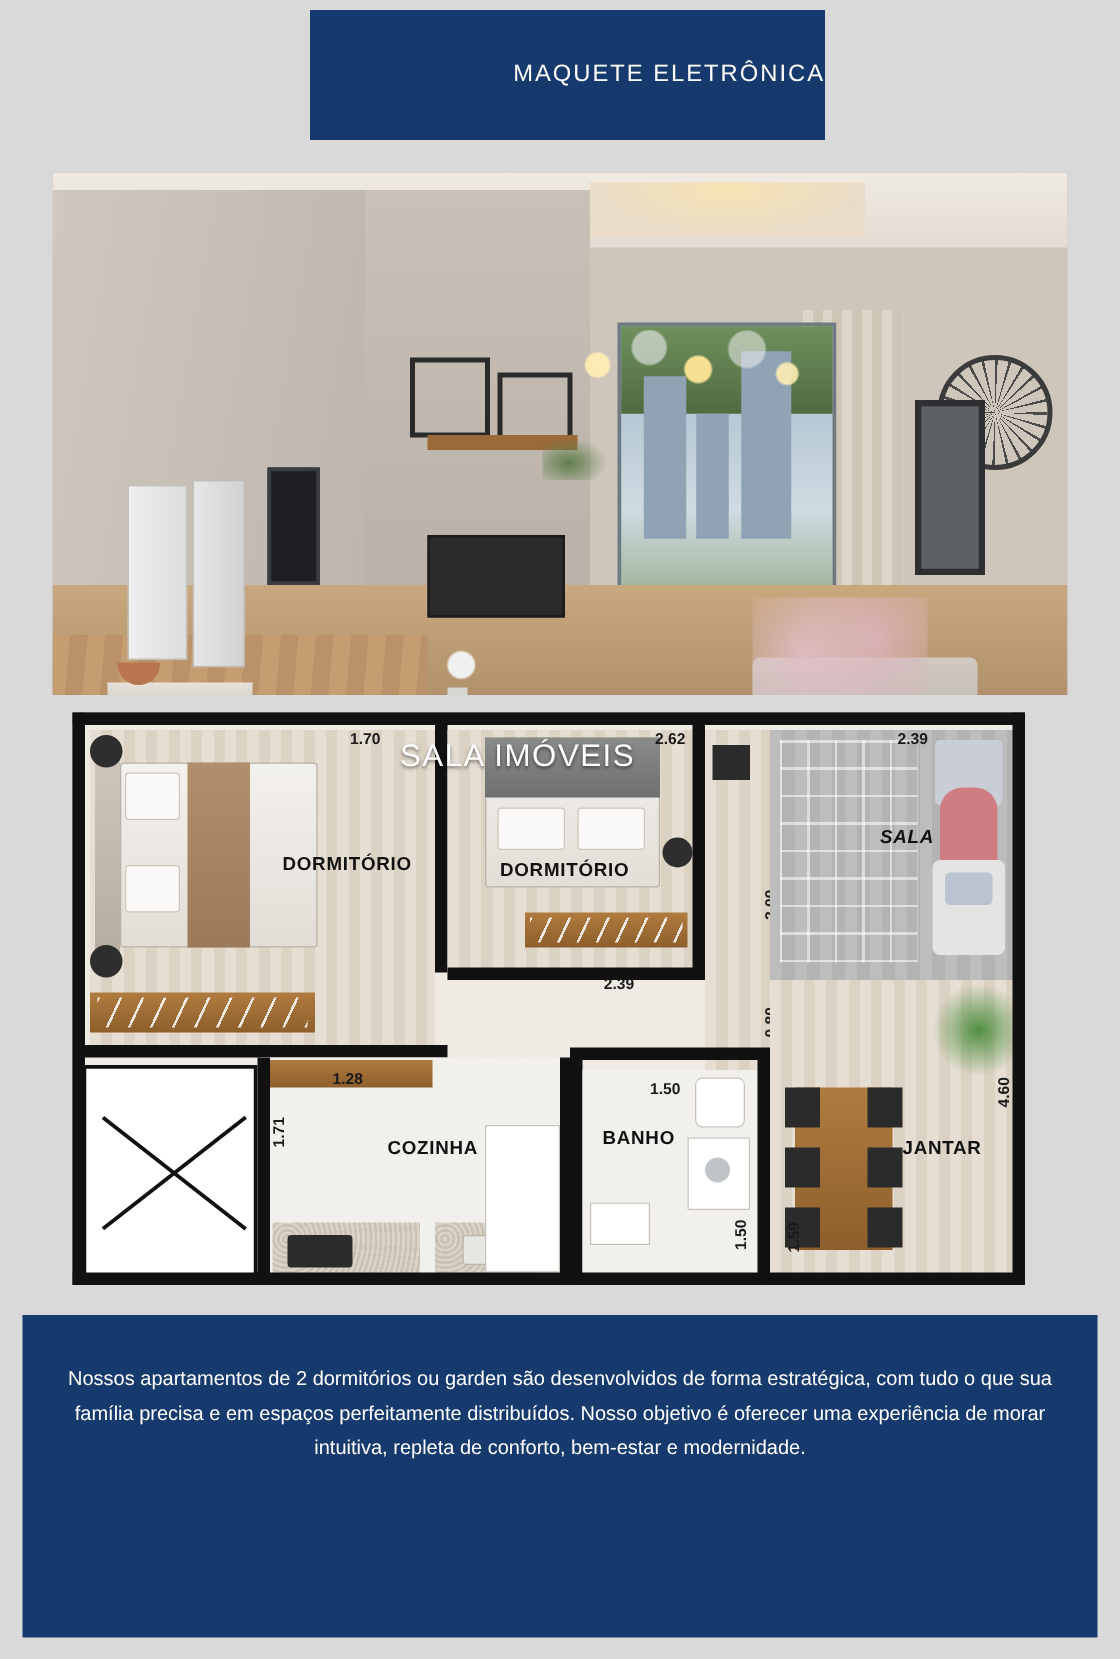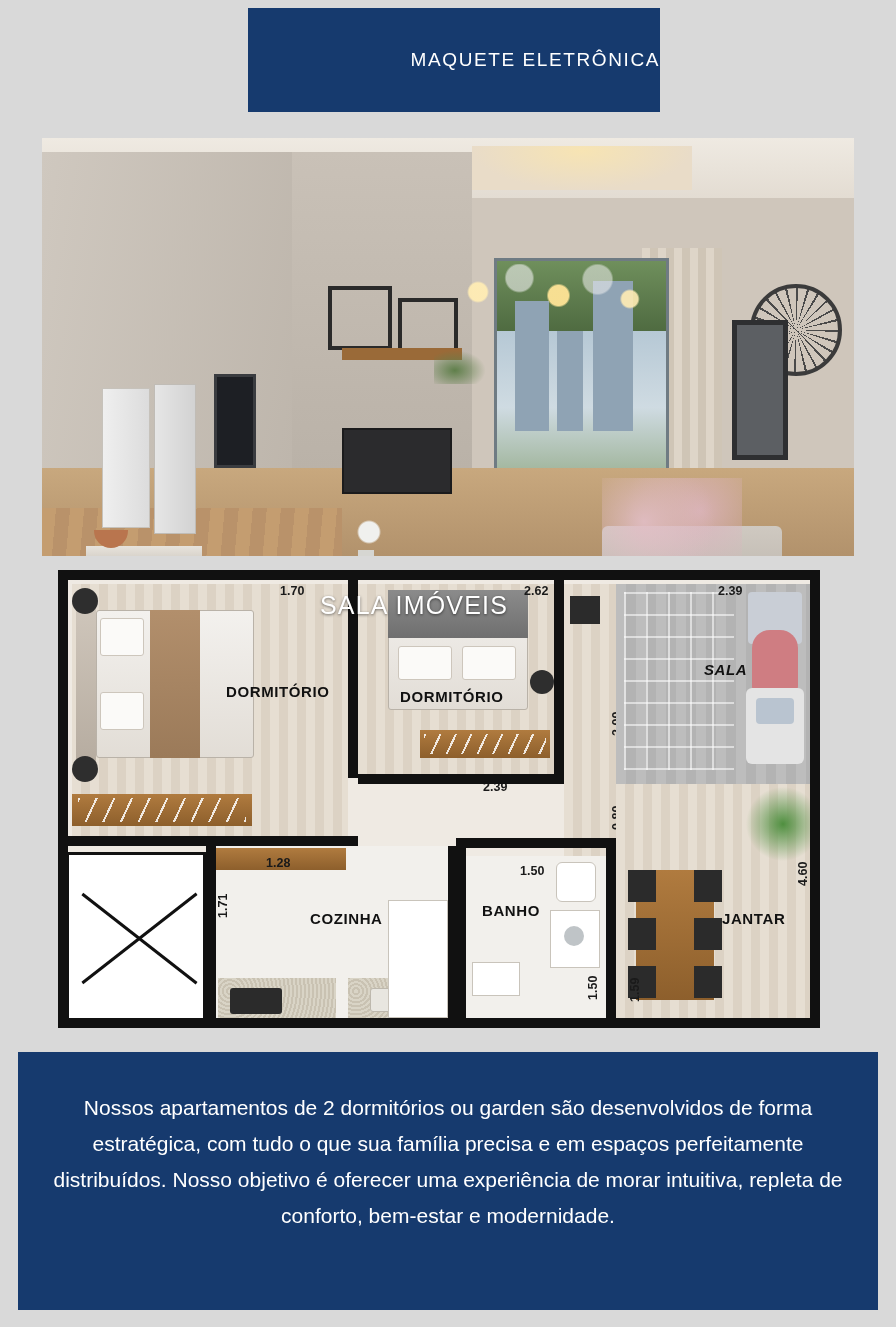--- a/index.html
+++ b/index.html
@@ -148,21 +148,21 @@
     width: 860px;
     height: 258px;
     background: #163a6e;
     color: #fff;
     display: flex;
     align-items: flex-start;
     justify-content: center;
     padding: 38px 28px 0 28px;
   }
   .bottom-panel p {
-    font-size: 21px;
+    font-size: 16px;
     line-height: 1.72;
     text-align: center;
     font-weight: 400;
   }
 </style>
 </head>
 <body>
 
 <div class="header-banner">
   <div class="line">MAQUETE ELETRÔNICA</div>

